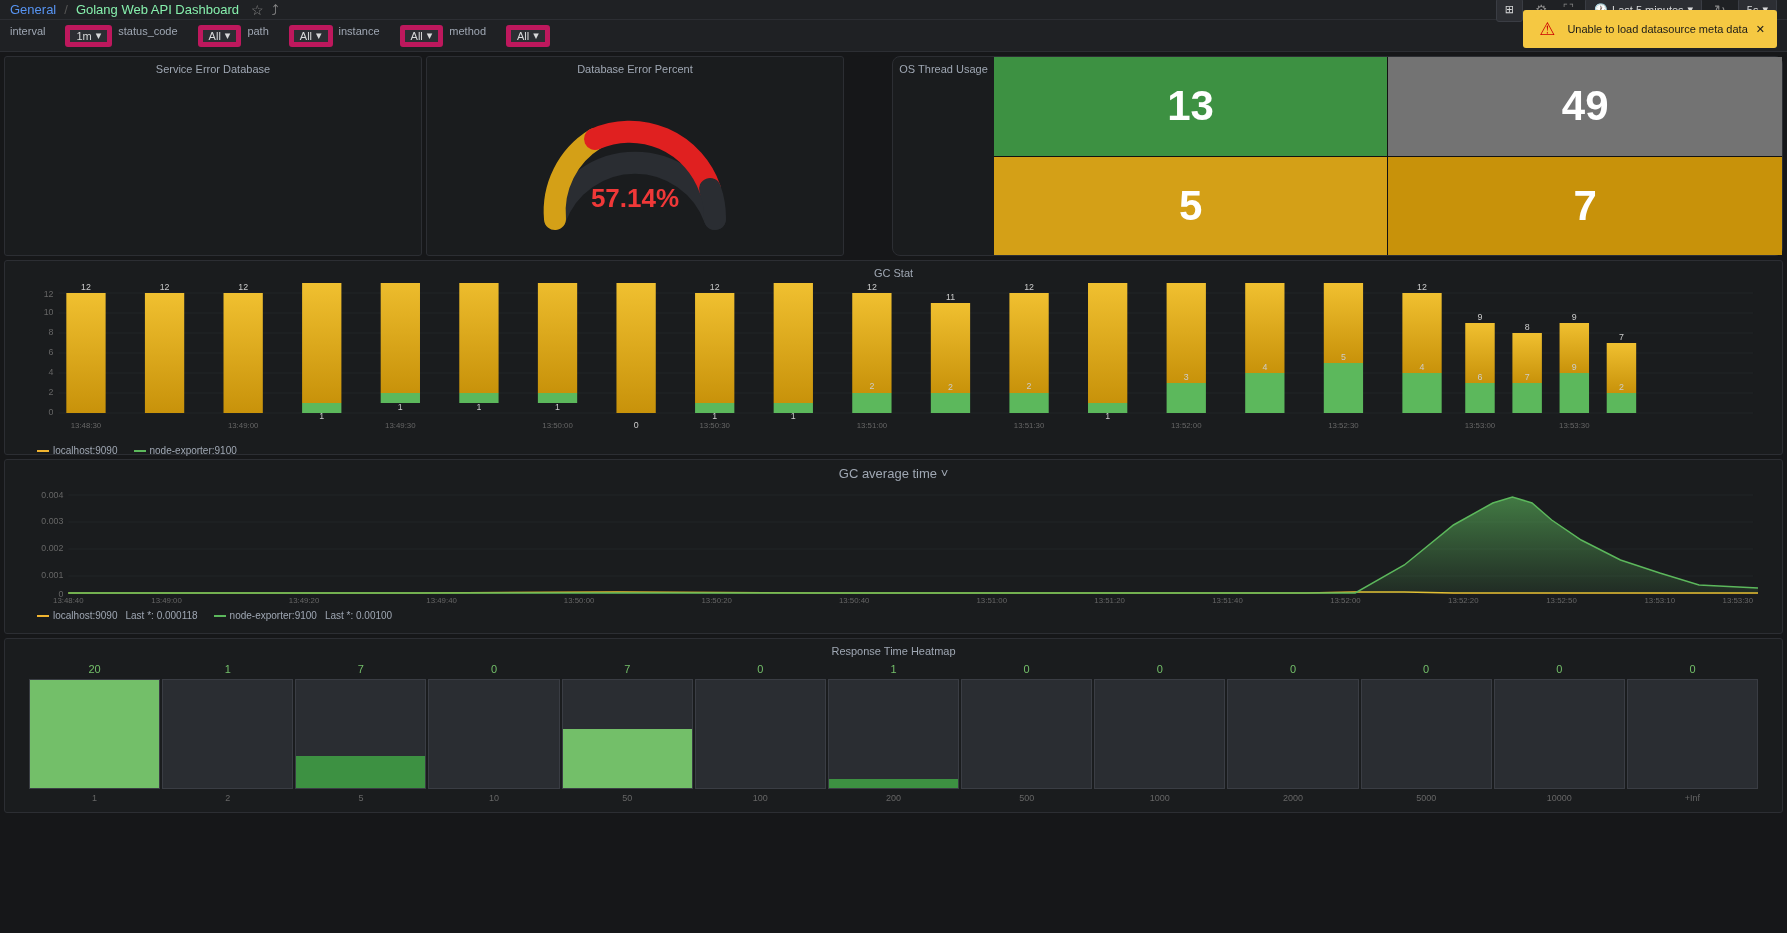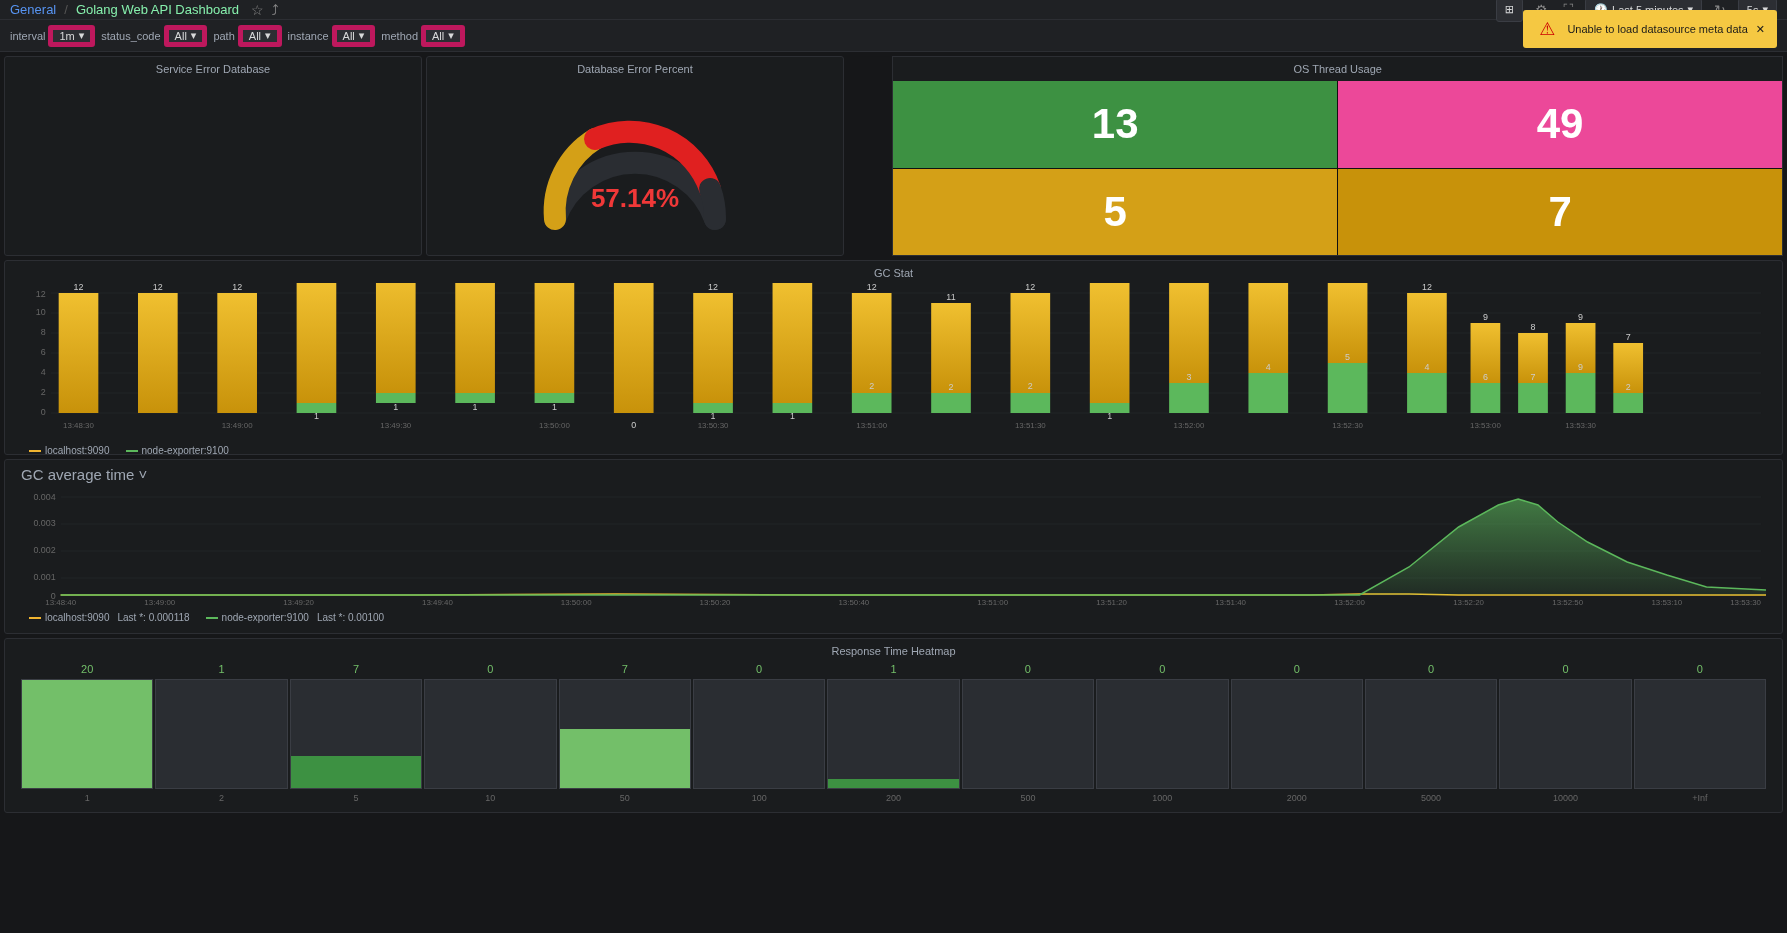--- a/index.html
+++ b/index.html
@@ -64,22 +64,22 @@
       background: #1f2124;
       border-bottom: 1px solid #2c2e33;
       height: 32px;
       display: flex;
       align-items: center;
       padding: 0 10px;
       gap: 6px;
     }
     .filter-item {
       display: flex;
-      align-items: center;
-      gap: 3px;
+      align-items: flex-start;
+      gap: 20px;
     }
     .filter-label {
       color: #9fa7b3;
       font-size: 11px;
     }
     .filter-select {
       background: #2c2e33;
       border: 5px solid #be185d;
       border-radius: 3px;
       color: #d8d9da;
@@ -152,24 +152,24 @@
       align-items: center;
       justify-content: center;
       position: relative;
       width: 100%;
     }
 
     
     .os-thread-panel {
       background: #1a1c1e;
       border: 1px solid #2c2e33;
-      border-radius: 0;
+      border-radius: 8px;
       flex: 2;
       display: flex;
-      flex-direction: column;
+      flex-direction: row;
     }
     .os-thread-title {
       color: #9fa7b3;
       font-size: 11px;
       text-align: center;
       padding: 6px;
     }
     .os-thread-grid {
       display: grid;
       grid-template-columns: 1fr 1fr;
@@ -179,21 +179,21 @@
       background: #111;
     }
     .os-cell {
       display: flex;
       align-items: center;
       justify-content: center;
       font-size: 42px;
       font-weight: bold;
     }
     .os-cell-green-dark { background: #3d9142; color: white; }
-    .os-cell-green-light { background: #ec4899; color: white; }
+    .os-cell-green-light { background: #737373; color: white; }
     .os-cell-yellow { background: #d4a017; color: white; }
     .os-cell-orange { background: #c8920a; color: white; }
     .gc-stat-title {
       color: #9fa7b3;
       font-size: 11px;
       text-align: center;
       margin-bottom: 4px;
     }
     .gc-legend {
       display: flex;
@@ -209,21 +209,22 @@
       text-align: center;
     }
     .legend-dot {
       width: 12px;
       height: 2px;
     }
     .legend-dot-yellow { background: #f0b430; }
     .legend-dot-green { background: #5cb85c; }
     .gc-avg-title {
       color: #9fa7b3;
-      font-size: 15px;
+      font-size: 13px;
+      text-align: center;
       margin-bottom: 4px;
     }
     .gc-avg-legend {
       display: flex;
       gap: 16px;
       padding: 2px 8px;
       font-size: 10px;
       color: #9fa7b3;
     }
     .heatmap-title {
@@ -272,21 +273,21 @@
     }
 
     .row2 { height: 195px; }
     .row3 { height: 175px; }
 
     
     .full-panel {
       background: #1a1c1e;
       border: 1px solid #2c2e33;
       border-radius: 3px;
-      padding: 6px 16px 4px;
+      padding: 6px 24px 4px;
     }
   </style>
 </head>
 <body>
 
 <div class="top-bar">
   <span style="color:#5794f2;cursor:pointer;font-size:13px;">General</span>
   <span style="color:#555;font-size:13px;">/</span>
   <span style="color:#86efac;font-size:13px;font-weight:500;">Golang Web API Dashboard</span>
   <span style="color:#888;font-size:14px;cursor:pointer;margin-left:4px;">☆</span>

